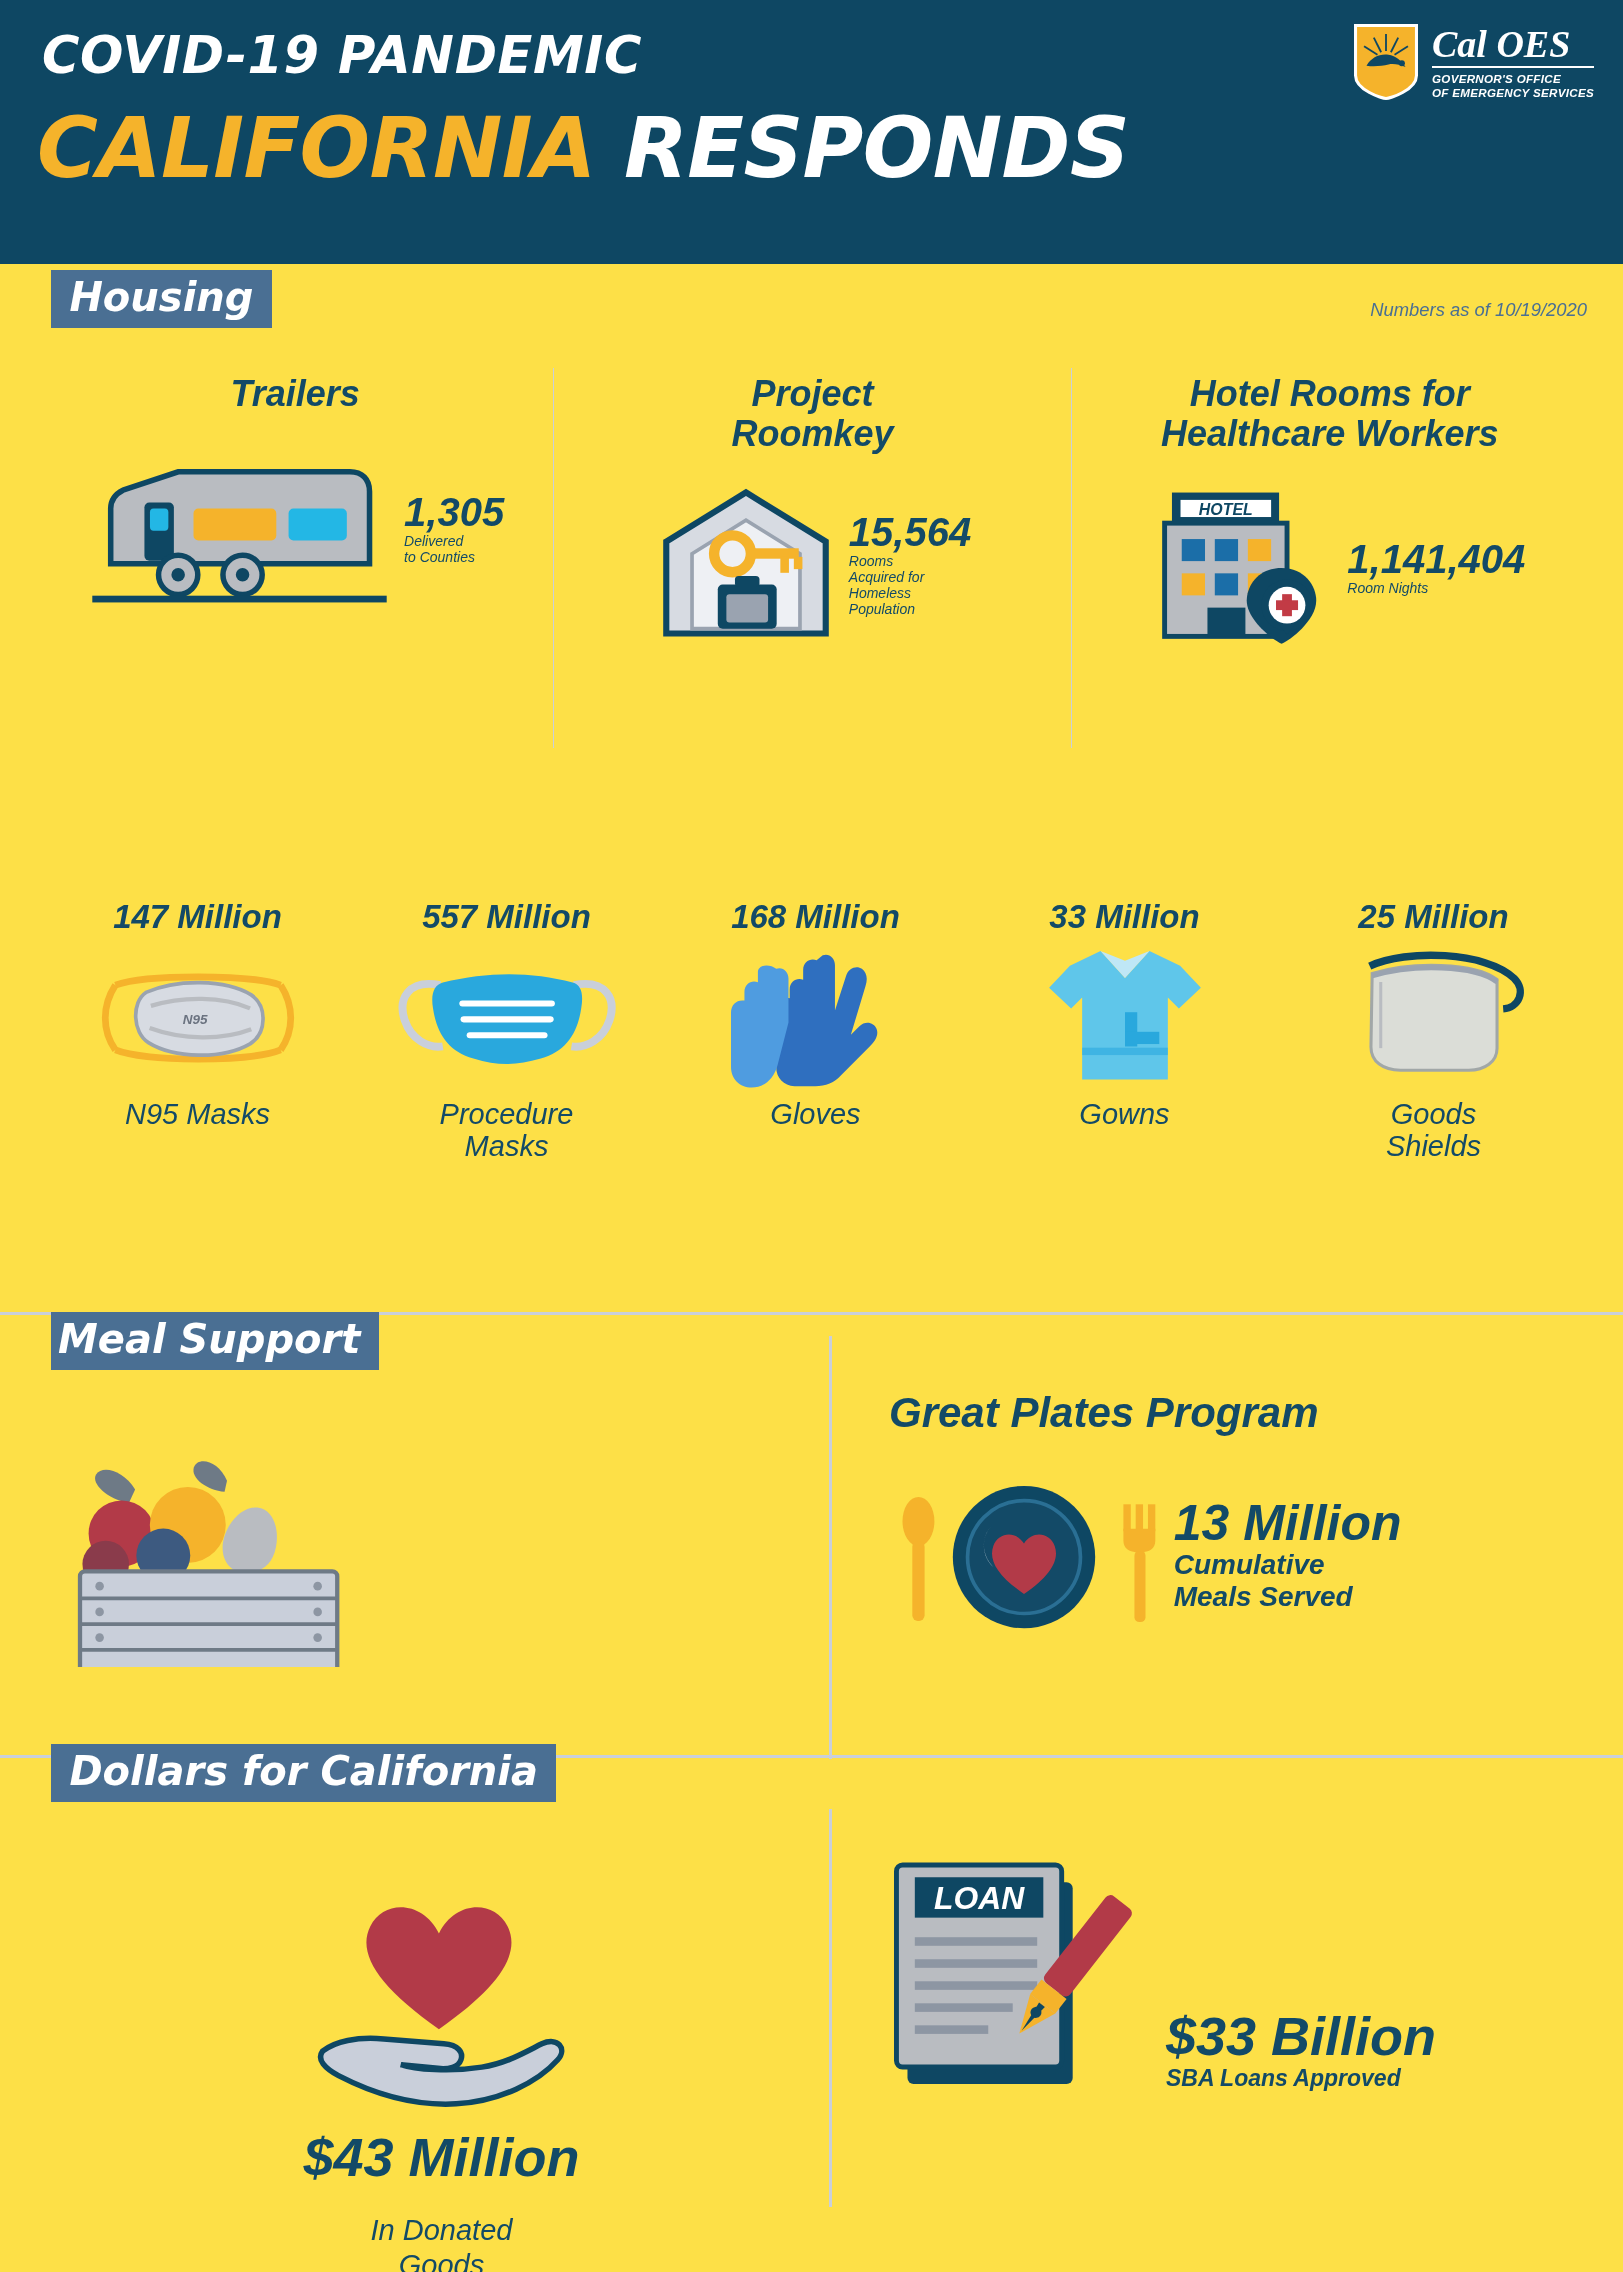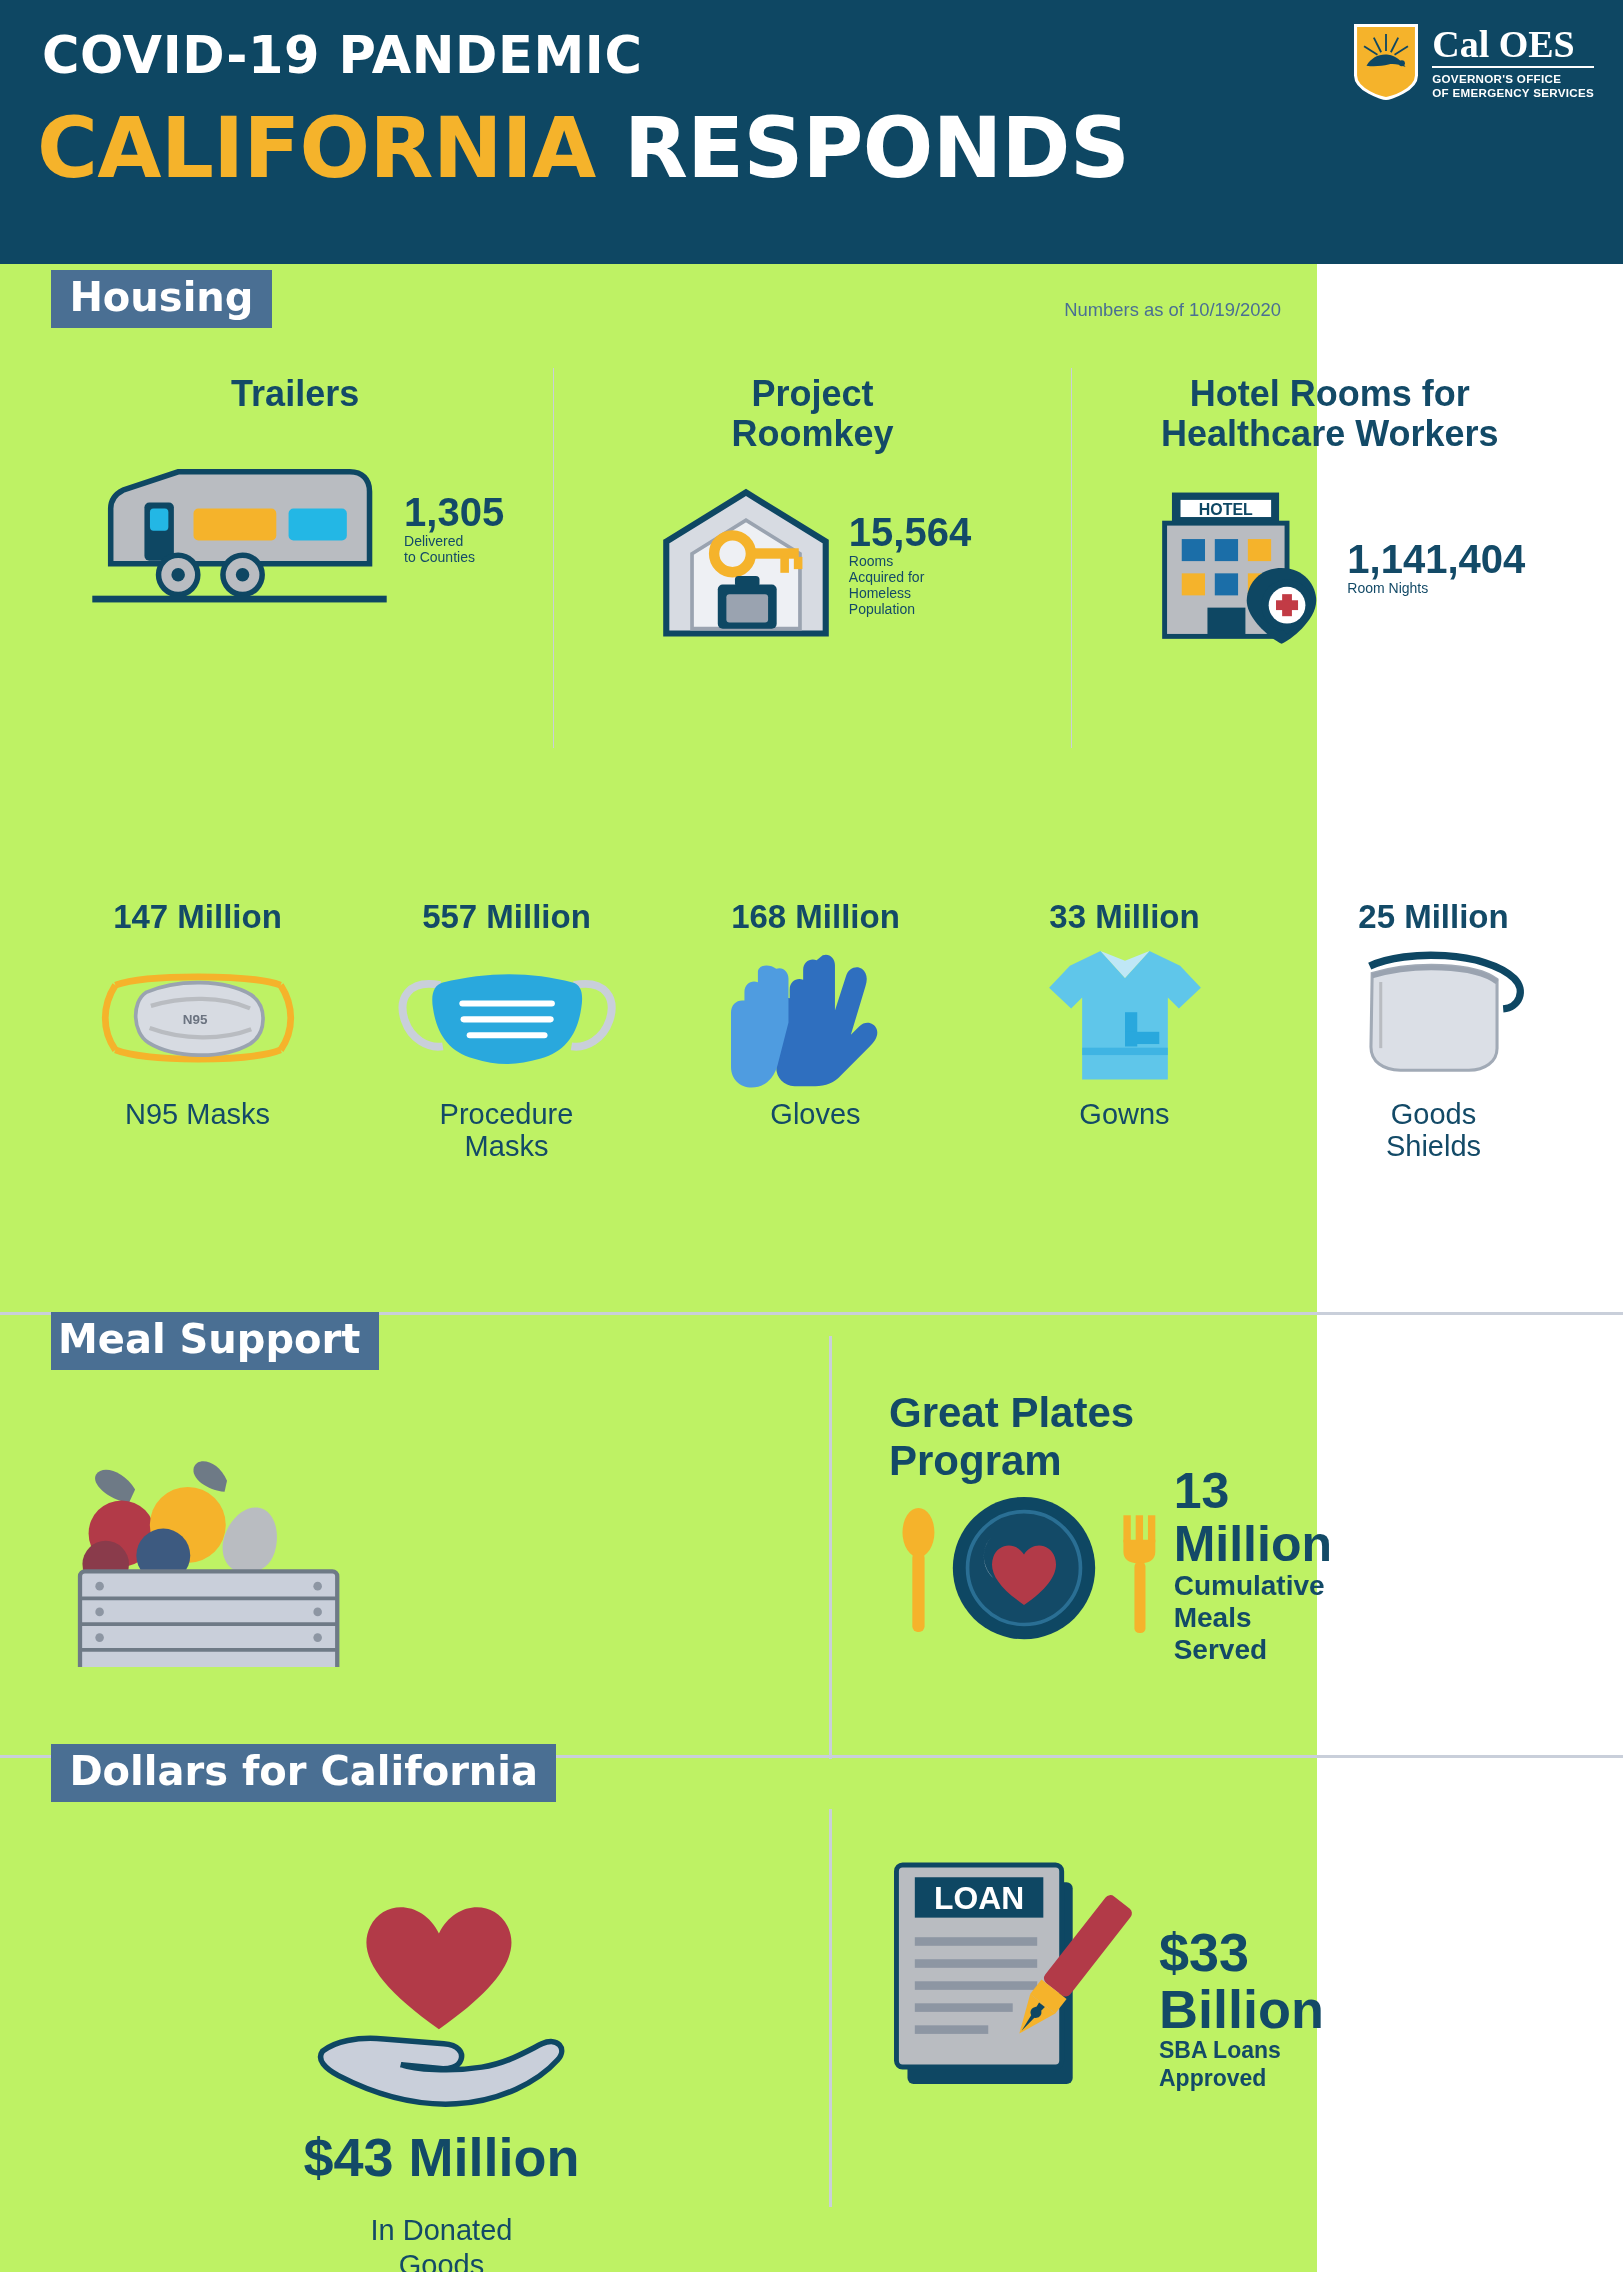--- a/index.html
+++ b/index.html
@@ -10,23 +10,24 @@
   body {
     width: 1623px;
     height: 2273px;
     font-family: "Liberation Sans", sans-serif;
     color: #134a67;
     overflow: hidden;
     position: relative;
   }
   .page {
     position: relative;
-    width: 1317px;
+    width: 1623px;
     height: 2273px;
-    background: #bef264;
+    background: #fde047;
+    font-style: italic;
   }
 
   
   .header {
     position: relative;
     width: 1623px;
     height: 264px;
     background: #0e4763;
     overflow: hidden;
   }
@@ -239,21 +240,21 @@
     align-items: center;
     gap: 6.1px;
     flex-direction: column;
   }
   .dollars-right {
     position: absolute;
     left: 883px;
     top: 1845px;
     display: flex;
     align-items: flex-end;
-    gap: 19px;
+    gap: 26px;
   }
 
   .sub-center {
     font-size: 29px;
     color: #134a67;
     line-height: 1.2;
     text-align: center;
   }
   .sub-left {
     font-size: 23px;

